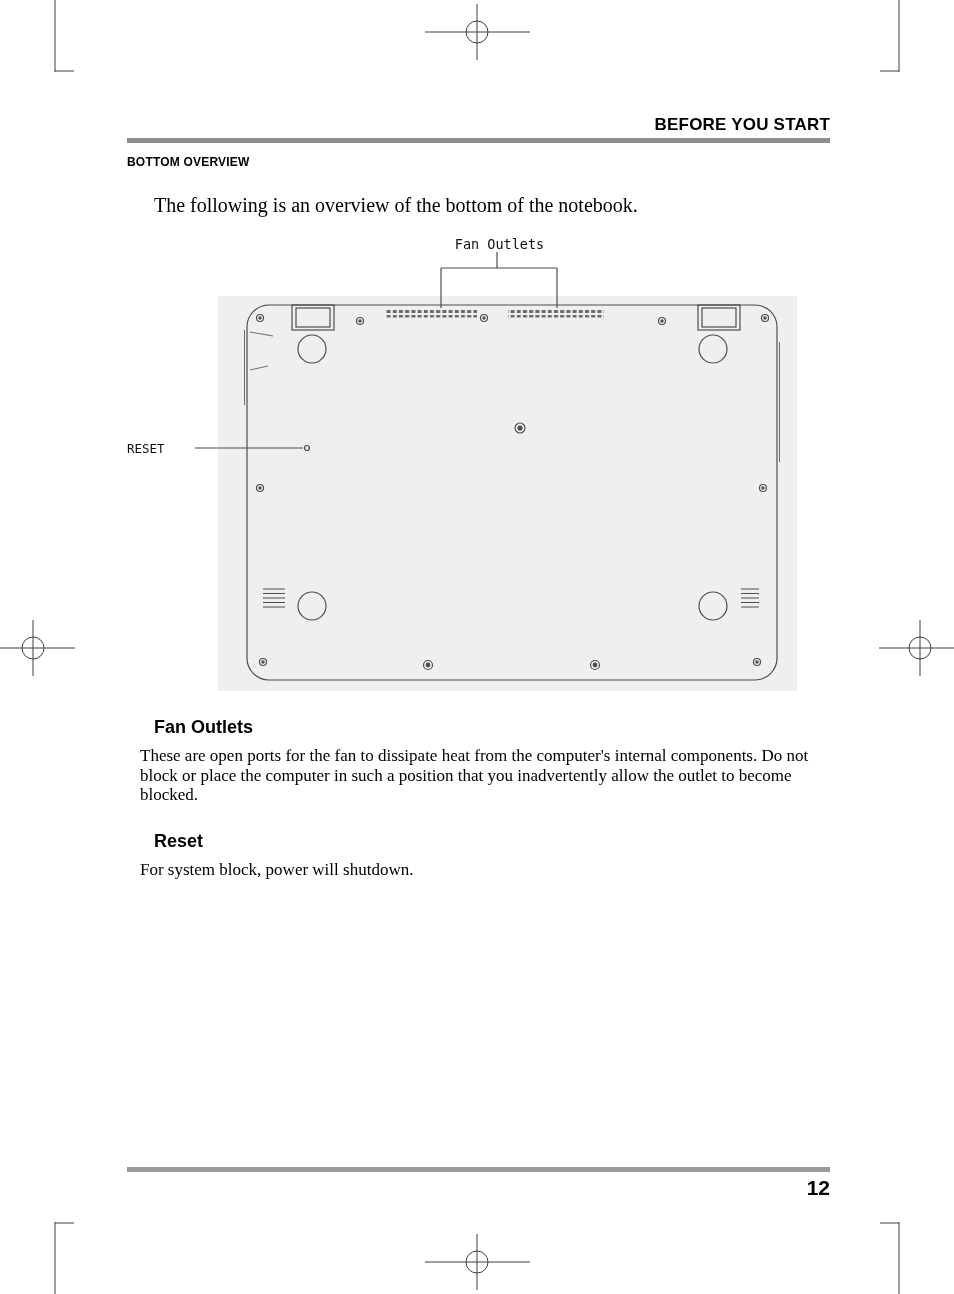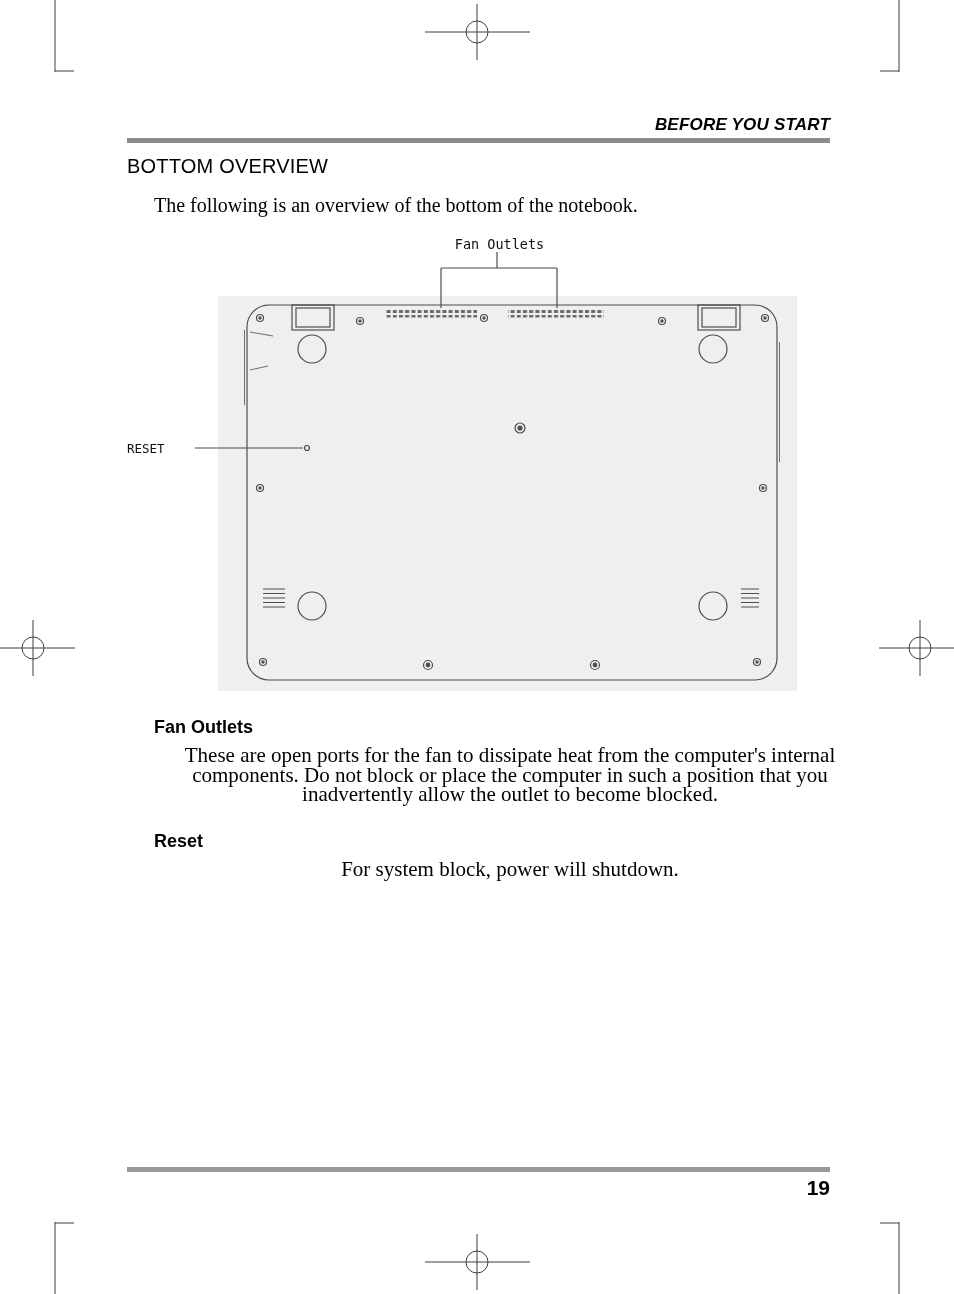--- a/index.html
+++ b/index.html
@@ -7,34 +7,34 @@
   body {
     width:954px; height:1294px; position:relative; overflow:hidden;
     font-family:"Liberation Serif", serif; color:#000;
   }
   .abs { position:absolute; }
   .sans { font-family:"Liberation Sans", sans-serif; }
   .mono { font-family:"DejaVu Sans Mono", monospace; }
 
   .header-text {
     top:115px; left:127px; width:703px; text-align:right;
-    font-size:17px; font-weight:bold; font-style:italic; letter-spacing:.2px;
+    font-size:17px; font-weight:bold; letter-spacing:.2px;
   }
   .header-rule { top:138px; left:127px; width:703px; height:5px; background:#8c8c8c; }
 
-  .section-title { top:155px; left:127px; font-size:20px; font-weight:normal; letter-spacing:.2px; }
+  .section-title { top:155px; left:127px; font-size:12px; font-weight:bold; letter-spacing:.2px; }
   .intro { top:194px; left:154px; font-size:20px; }
 
   .fan-label { top:236px; left:437px; width:125px; text-align:center; font-size:13.5px; color:#111; }
   .reset-label { top:441px; left:127px; font-size:12.5px; color:#111; }
 
   .sub-heading { font-size:18px; font-weight:bold; left:154px; }
   .sub-heading.fan { top:717px; }
   .sub-heading.reset { top:831px; }
-  .body-text { left:168px; width:684px; font-size:21px; line-height:19.5px; text-align:center; }
+  .body-text { left:140px; width:684px; font-size:17px; line-height:19.5px; text-align:left; }
   .body-text.fan { top:746px; }
   .body-text.reset { top:860px; }
 
   .footer-rule { top:1167px; left:127px; width:703px; height:5px; background:#999; }
   .page-number { top:1176px; left:700px; width:130px; text-align:right; font-size:21px; font-weight:bold; }
 
   svg { display:block; }
   .regmark line, .regmark circle { stroke:#3f3f3f; stroke-width:1; fill:none; }
 </style>
 </head>
@@ -170,13 +170,13 @@
   <rect x="388" y="79" width="96" height="8.5" fill="url(#vents)"></rect>
 </svg>
 
 <div class="abs sub-heading sans fan">Fan Outlets</div>
 <div class="abs body-text fan">These are open ports for the fan to dissipate heat from the computer's internal components. Do not block or place the computer in such a position that you inadvertently allow the outlet to become blocked.</div>
 
 <div class="abs sub-heading sans reset">Reset</div>
 <div class="abs body-text reset">For system block, power will shutdown.</div>
 
 <div class="abs footer-rule"></div>
-<div class="abs page-number sans">19</div>
+<div class="abs page-number sans">12</div>
 
 </body></html>

